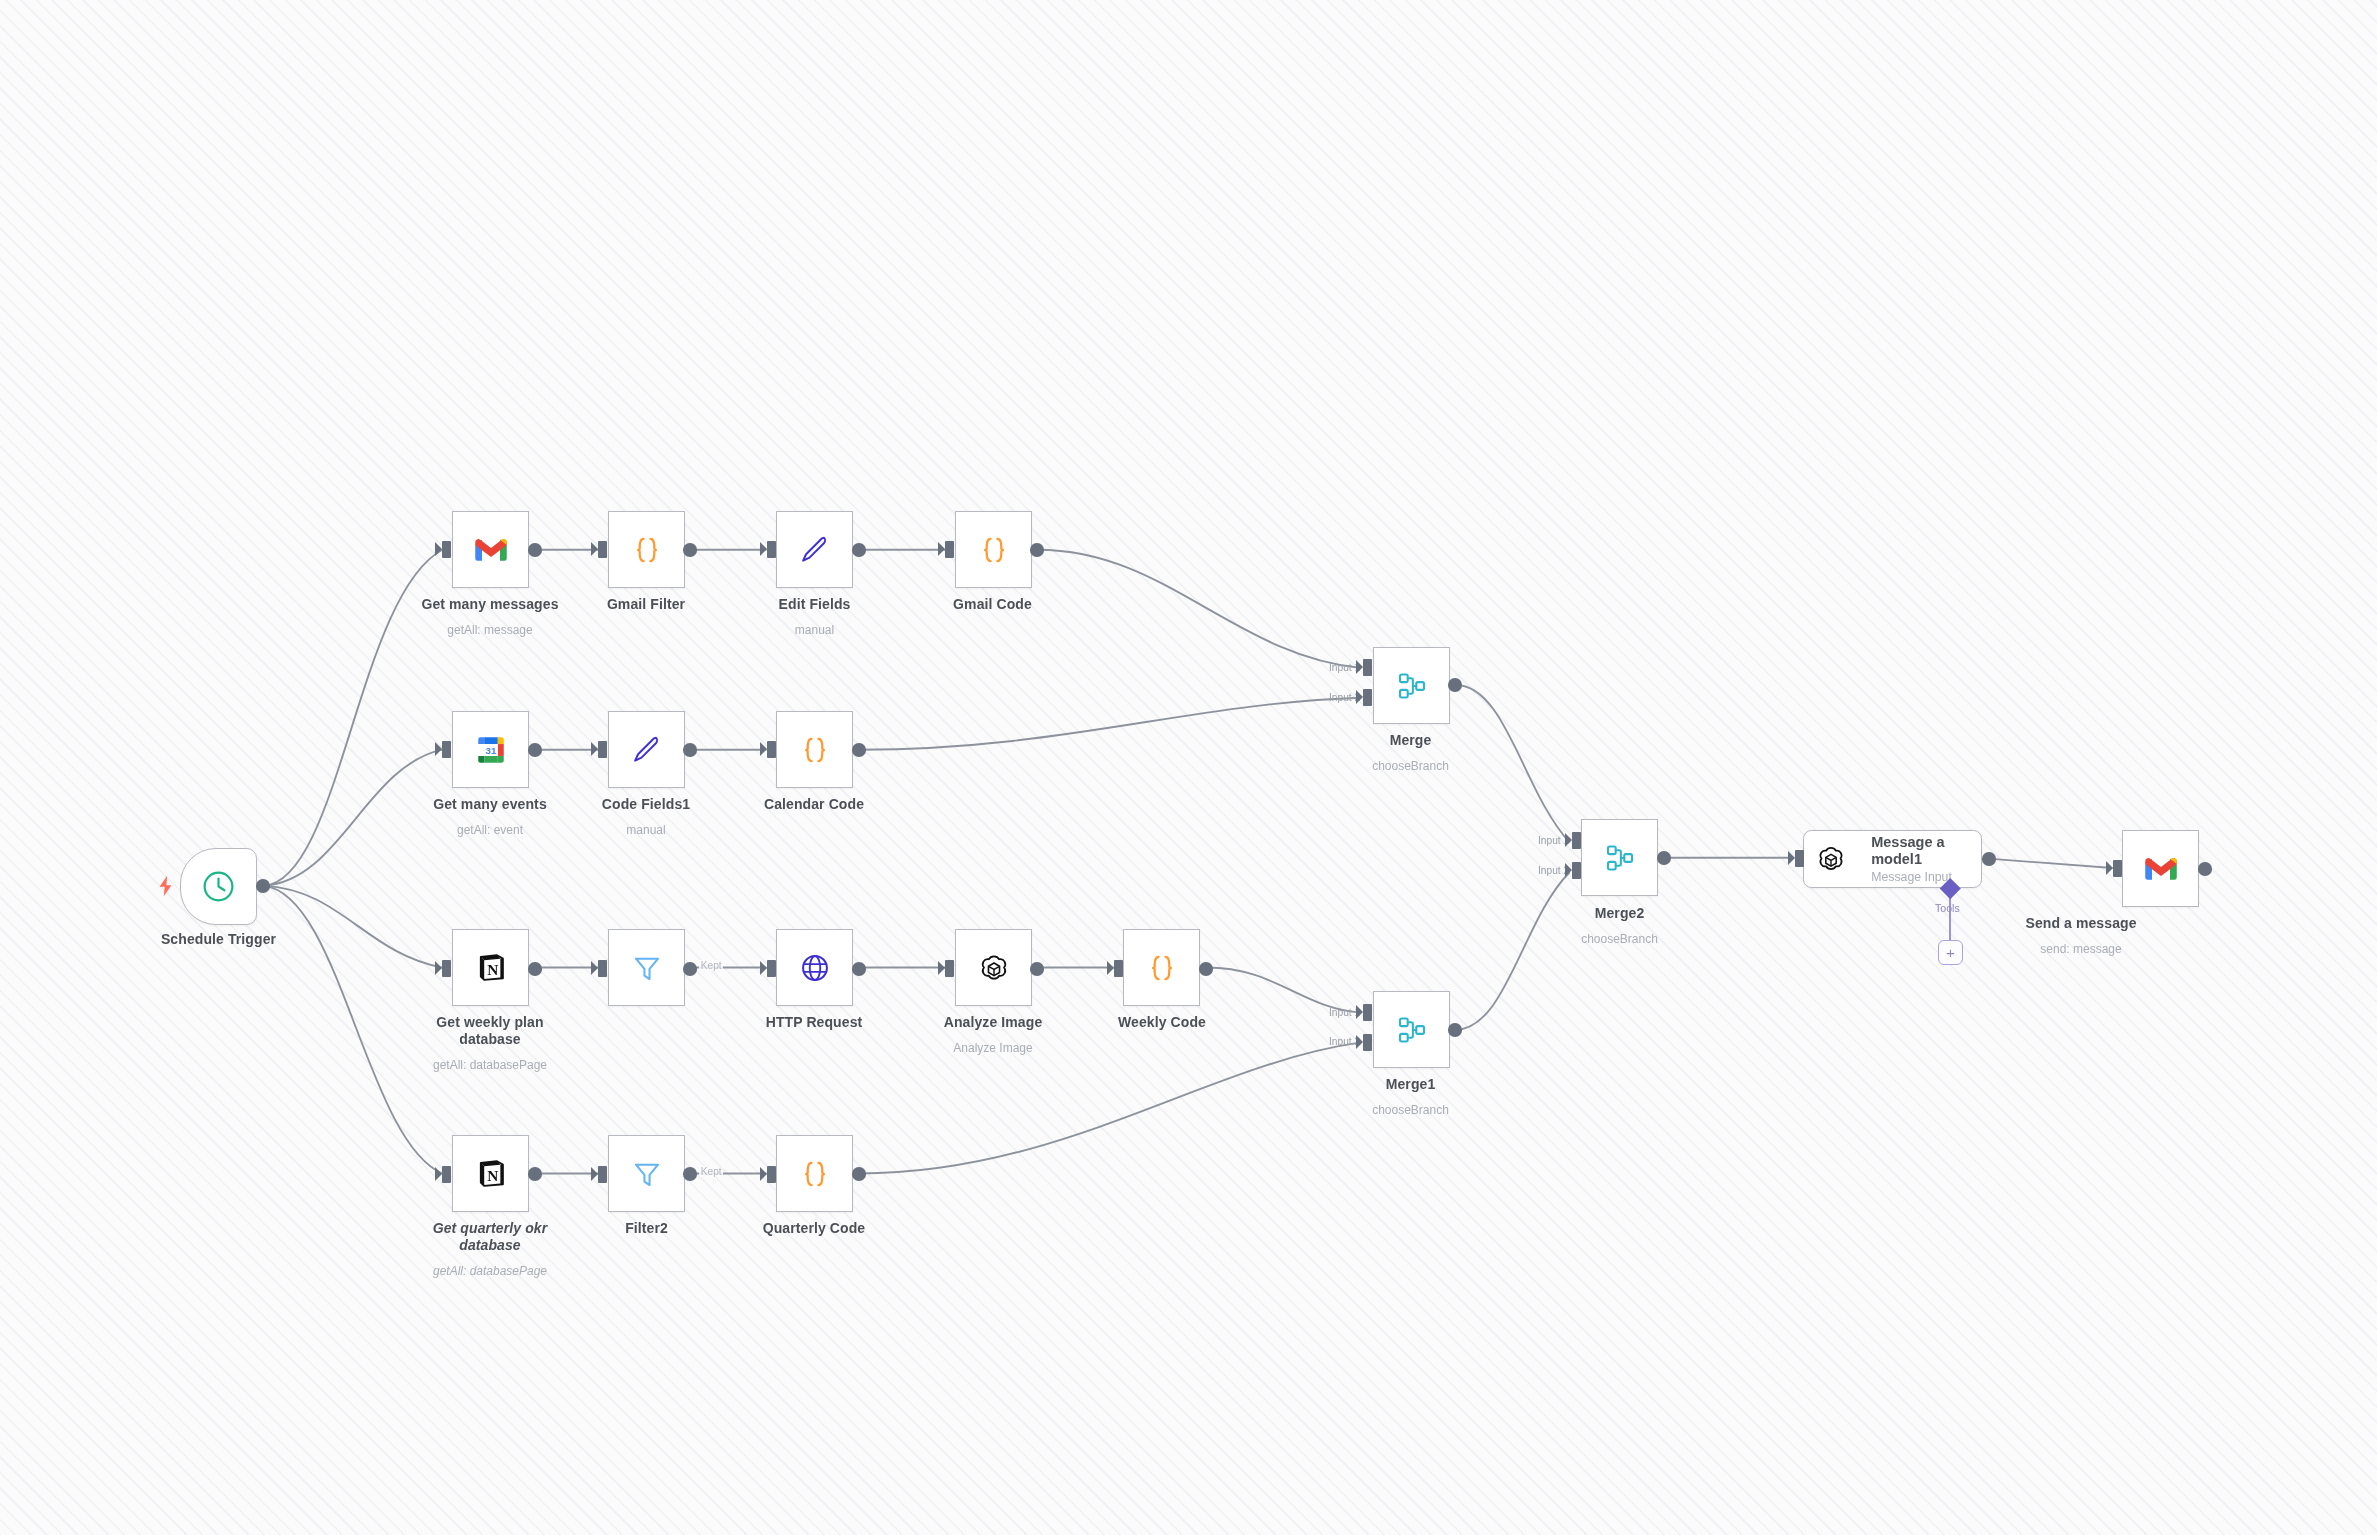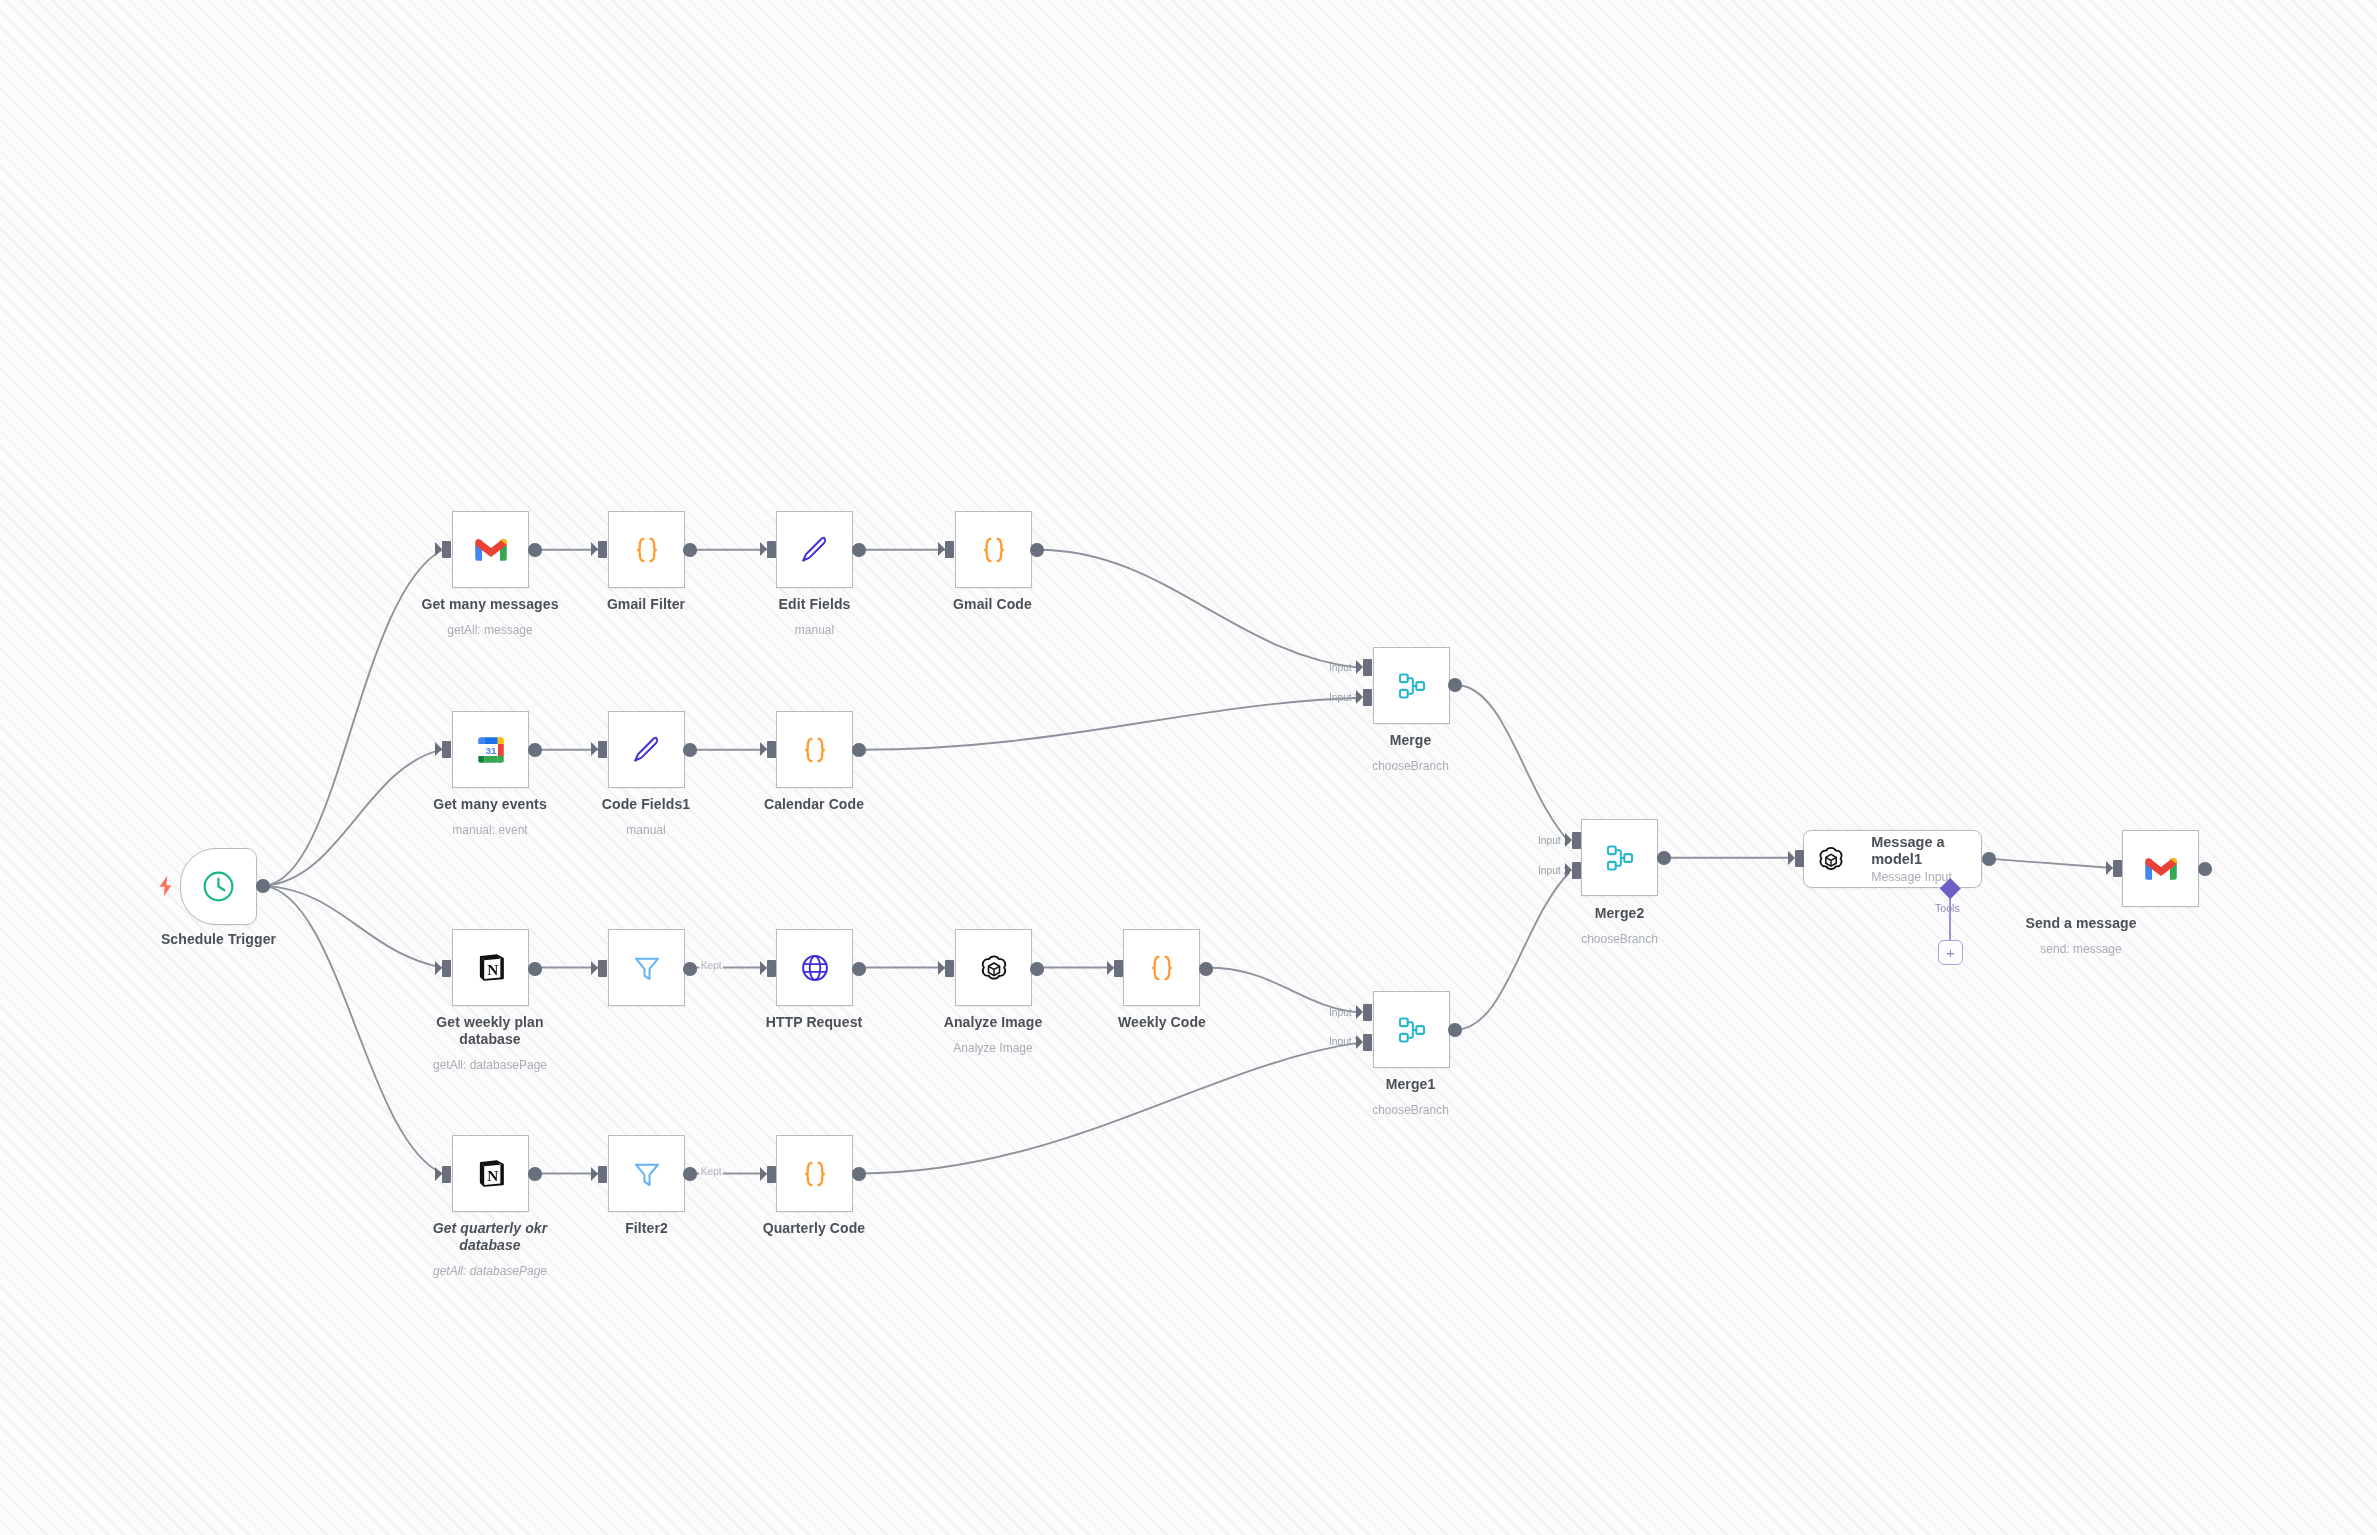--- a/index.html
+++ b/index.html
@@ -309,21 +309,21 @@
         <path d="M12 27h16v8H12z" fill="#34a853"></path>
         <rect x="12" y="13" width="16" height="14" fill="#fff"></rect>
         <text x="20" y="24.5" font-family="Liberation Sans, sans-serif" font-size="11.5" font-weight="bold" fill="#4285f4" text-anchor="middle">31</text>
       </svg>
     </span>
   </div>
   <div class="port-in" style="left:442px; top:741px;"></div>
   <div class="port-out" style="left:528px; top:743px;"></div>
   <div class="node-caption" style="left:392px; top:796px; width:196px;">
     <div class="node-title">Get many events</div>
-    <div class="node-sub">manual: event</div>
+    <div class="node-sub">getAll: event</div>
   </div>
 
   <div class="node square" style="left:608px; top:711px;">
     <span class="node-icon">
       <svg width="34" height="34" viewBox="0 0 40 40">
         <path d="M30.5 5.5 a4.6 4.6 0 0 1 0 6.5 L13.5 29 L6 32.5 L9.5 25 L26.5 8 a4.6 4.6 0 0 1 4 -2.5 z" fill="none" stroke="#3d2fd8" stroke-width="2.3" stroke-linejoin="round"></path>
       </svg>
     </span>
   </div>
   <div class="port-in" style="left:598px; top:741px;"></div>

